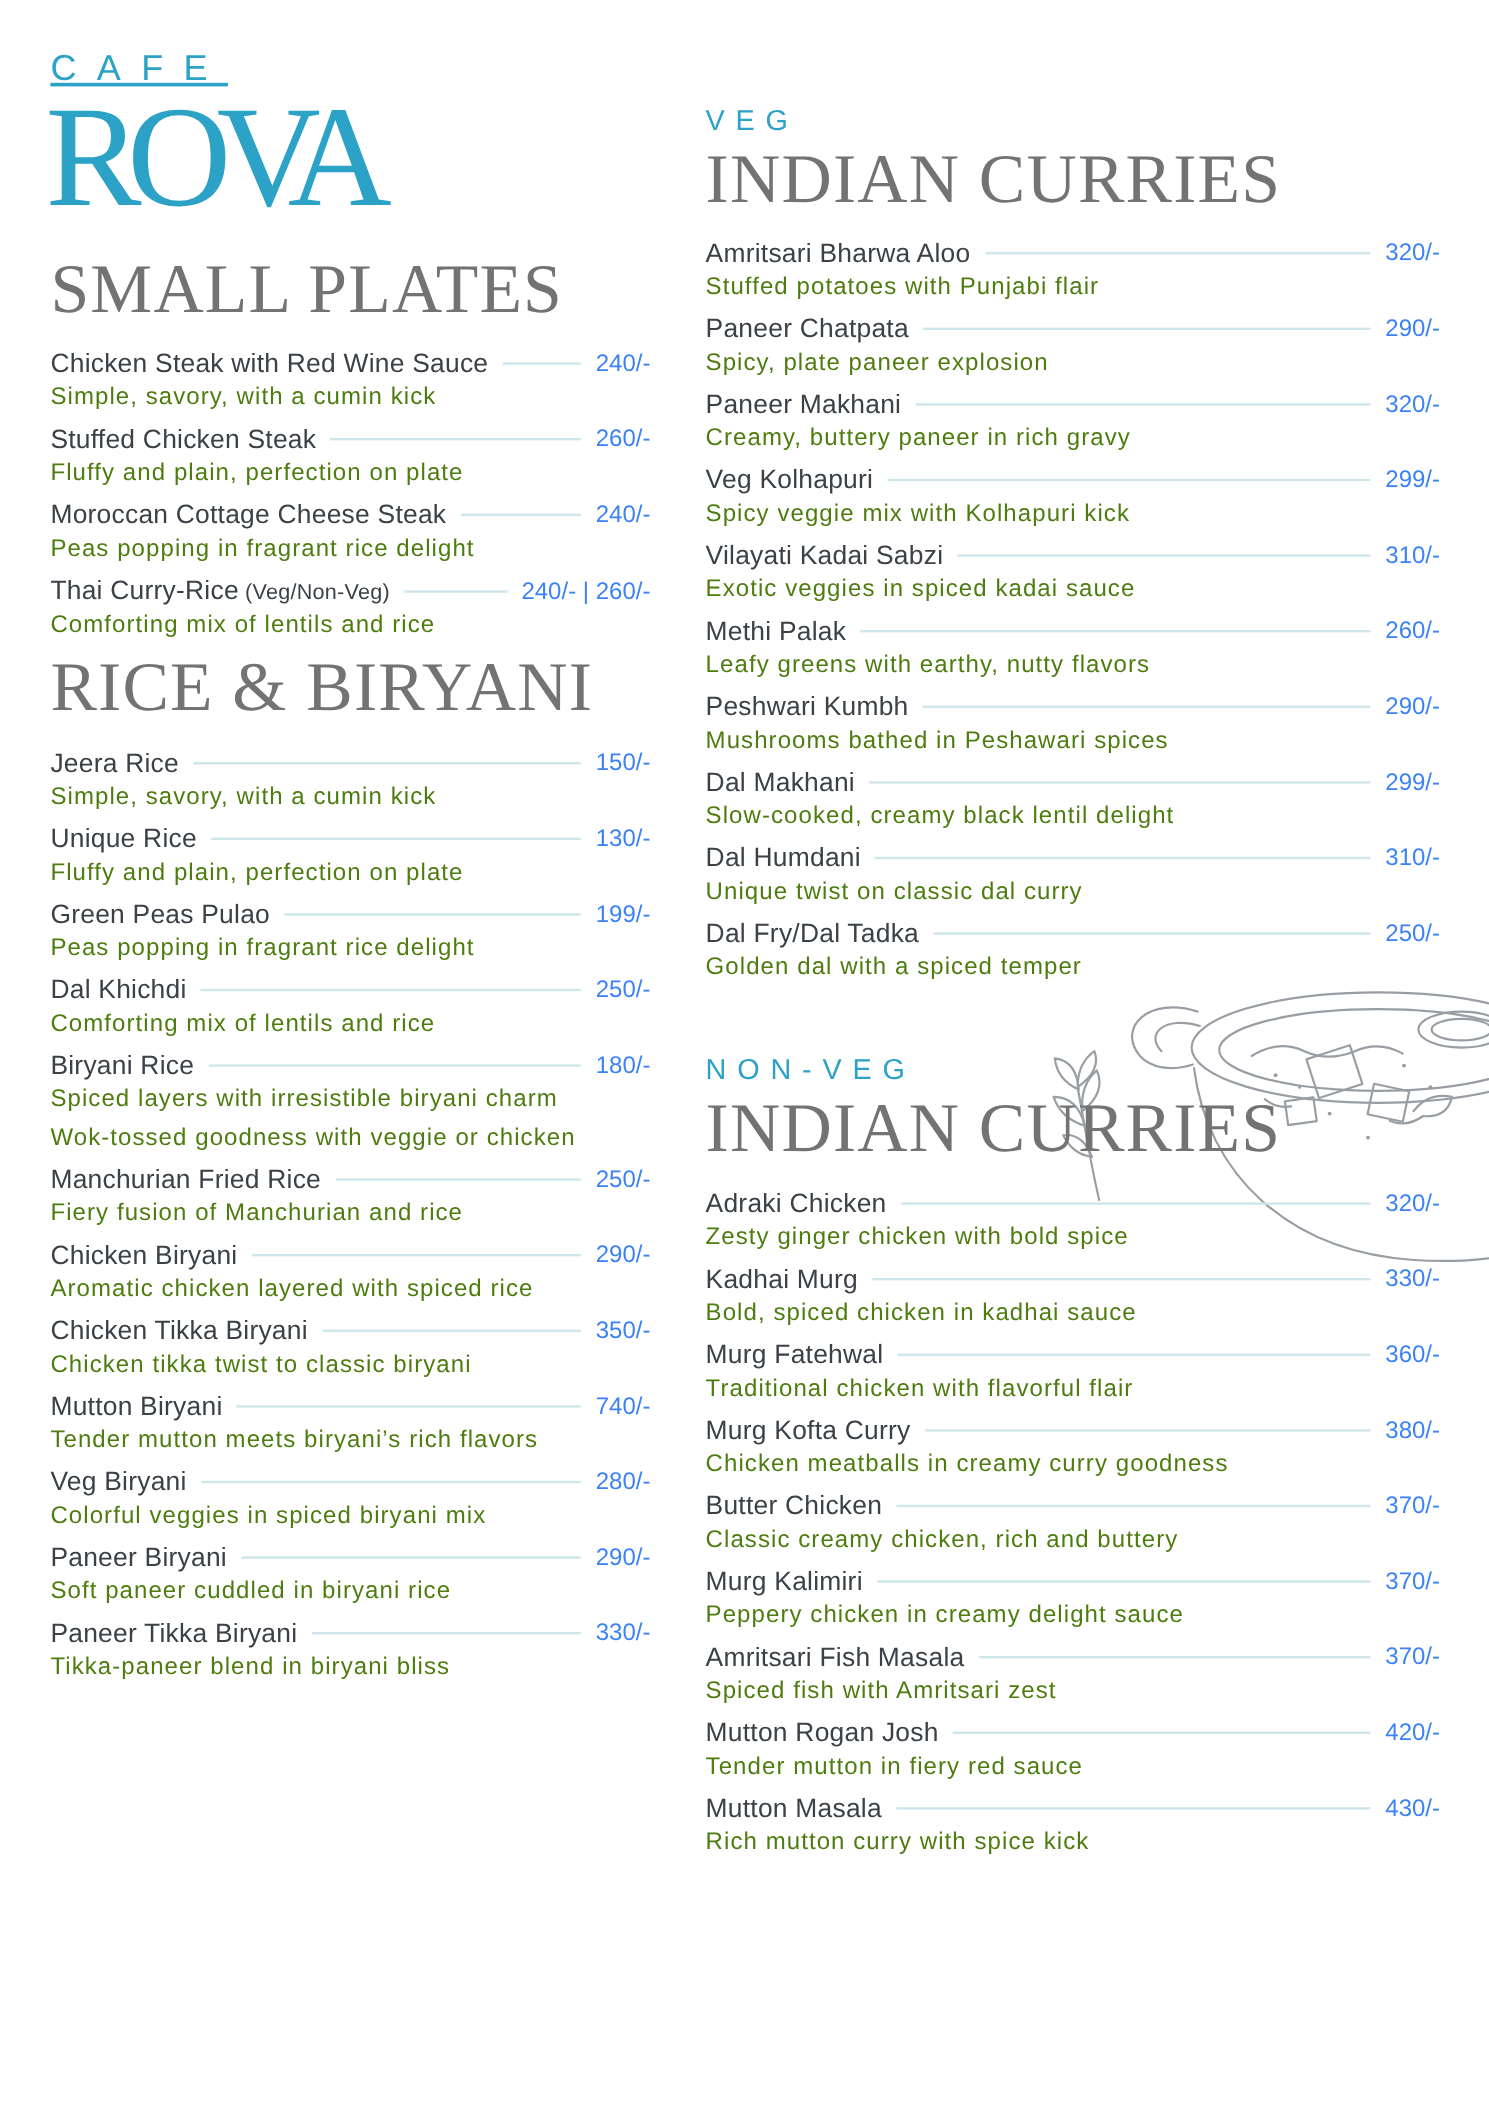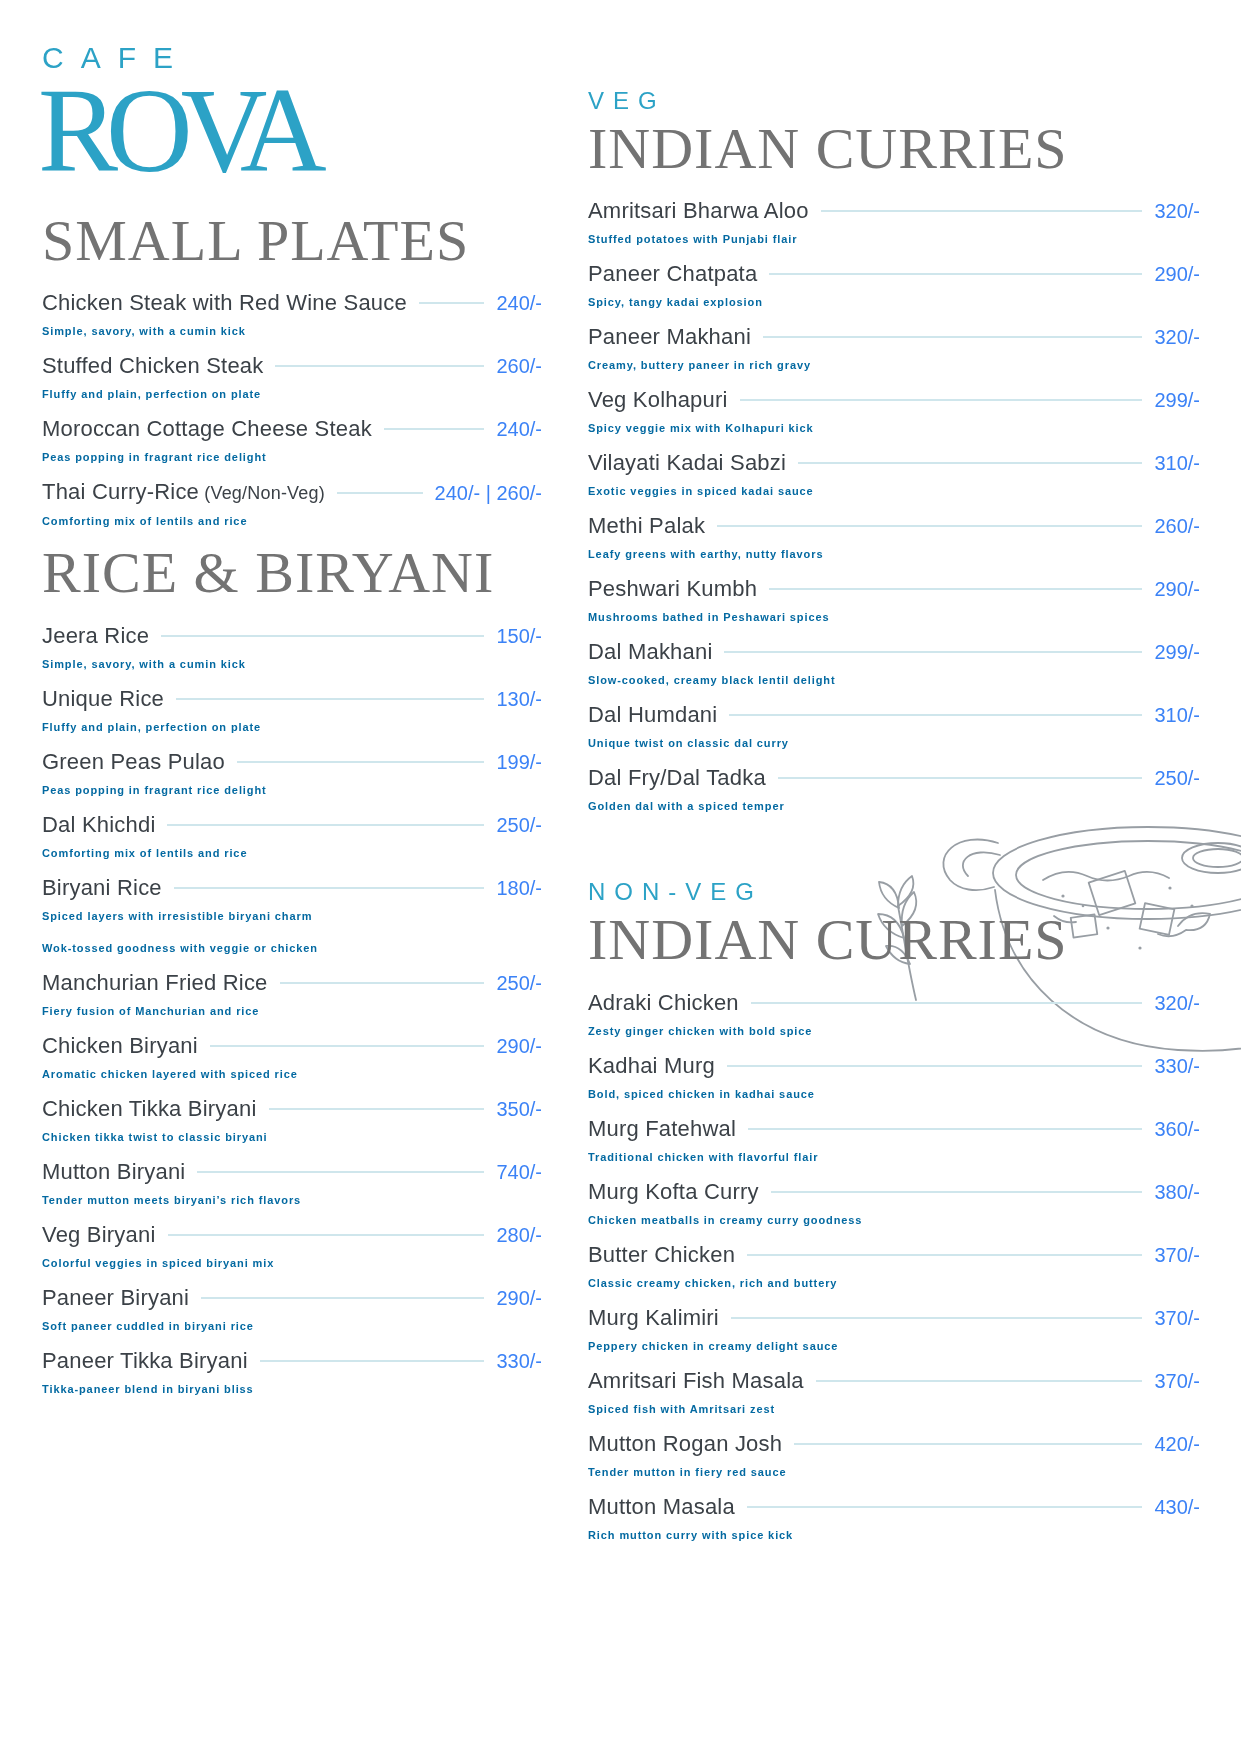--- a/index.html
+++ b/index.html
@@ -8,21 +8,21 @@
     font-family:"Liberation Sans",sans-serif;color:#3b4147;
   }
   .page{display:flex;padding:40px 0 0 42px;position:relative;z-index:2;}
   .col{display:block;}
   .col.left{width:500px;}
   .col.right{width:612px;margin-left:46px;padding-top:46px;}
 
   
   .brand-top{
     font-size:30px;letter-spacing:17px;color:#2ca2c6;font-weight:400;
-    line-height:36px;white-space:nowrap;
+    line-height:36px;white-space:nowrap;text-decoration:underline;
   }
   .brand-main{
     font-family:"Liberation Serif","DejaVu Serif",serif;
     font-size:120px;line-height:110px;letter-spacing:-12px;
     color:#2ca2c6;white-space:nowrap;margin-left:-4px;
   }
 
   
   .sec{margin:0;}
   .sec + .sec{margin-top:10px;}
@@ -39,23 +39,22 @@
   .sec.nonveg{margin-top:60px;}
 
   
   .item{margin-bottom:10px;}
   .row{display:flex;align-items:center;}
   .nm{font-size:22px;color:#3b4147;letter-spacing:.2px;white-space:nowrap;line-height:28px;}
   .note{font-size:18px;}
   .ln{flex:1 1 auto;min-width:18px;height:0;border-top:2px solid #cfe6ec;margin:0 12px;}
   .pr{font-size:20px;color:#3b82f6;white-space:nowrap;line-height:28px;}
   .ds{
-    font-size:11px;line-height:22px;letter-spacing:.9px;color:#0369a1;margin-top:3px;
+    font-size:20px;line-height:22px;letter-spacing:.9px;color:#4d7c0f;margin-top:3px;
     white-space:nowrap;
-    font-weight:bold;
   }
 
   
   .art{
     position:absolute;left:858px;top:788px;width:400px;height:300px;
     z-index:1;pointer-events:none;
   }
   .art *{stroke:#989ea4;fill:none;stroke-width:1.8;stroke-linecap:round;stroke-linejoin:round;}
   .art .dot{fill:#989ea4;stroke:none;}
 </style>
@@ -242,21 +241,21 @@
     </div>
     <div class="ds">Stuffed potatoes with Punjabi flair</div>
   </div>
 
   <div class="item">
     <div class="row">
       <span class="nm"><span class="nm-t">Paneer Chatpata</span></span>
       <span class="ln"></span>
       <span class="pr">290/-</span>
     </div>
-    <div class="ds">Spicy, tangy kadai explosion</div>
+    <div class="ds">Spicy, plate paneer explosion</div>
   </div>
 
   <div class="item">
     <div class="row">
       <span class="nm"><span class="nm-t">Paneer Makhani</span></span>
       <span class="ln"></span>
       <span class="pr">320/-</span>
     </div>
     <div class="ds">Creamy, buttery paneer in rich gravy</div>
   </div>

